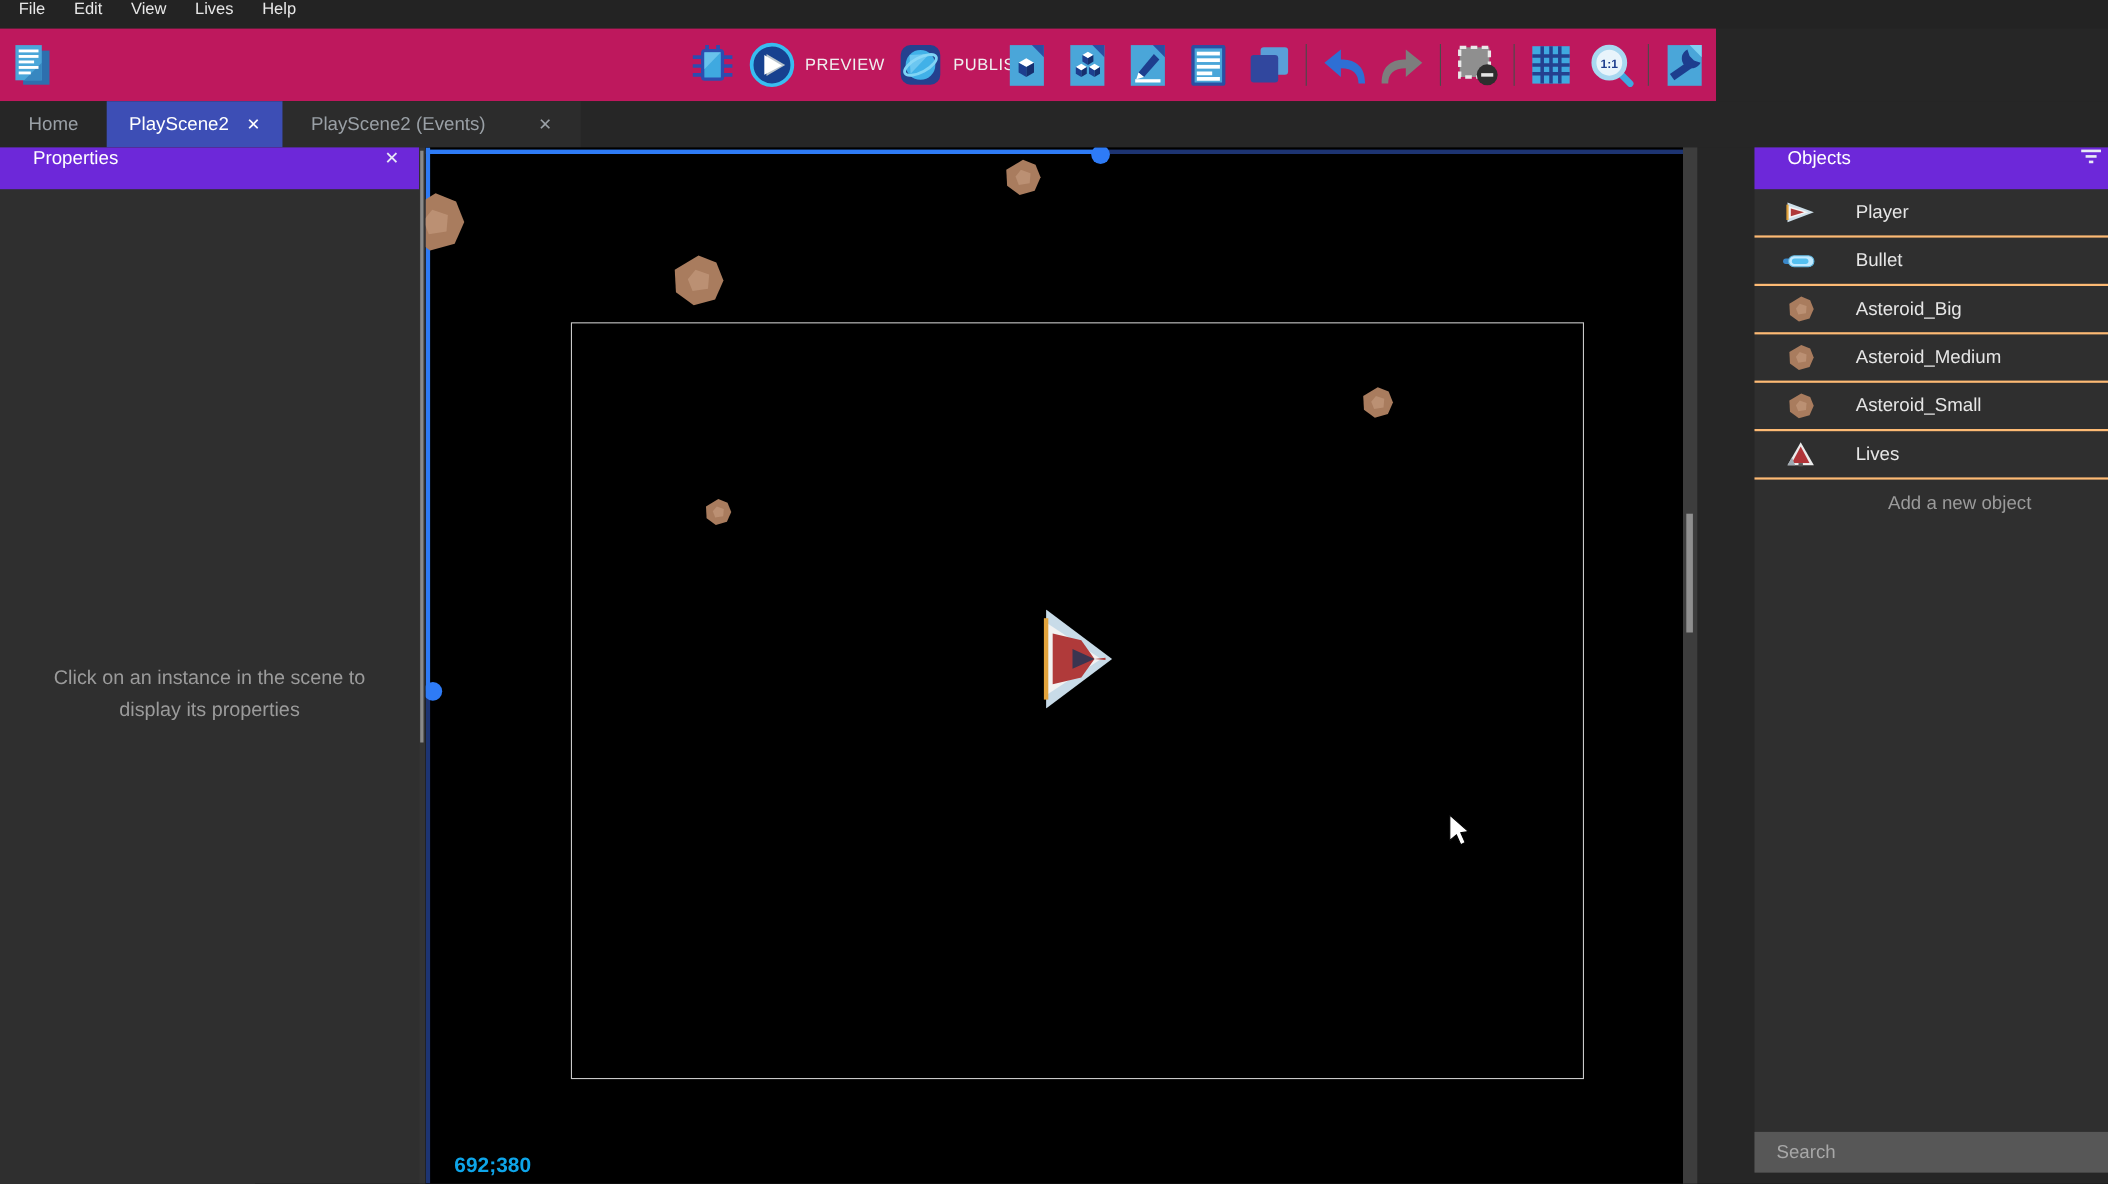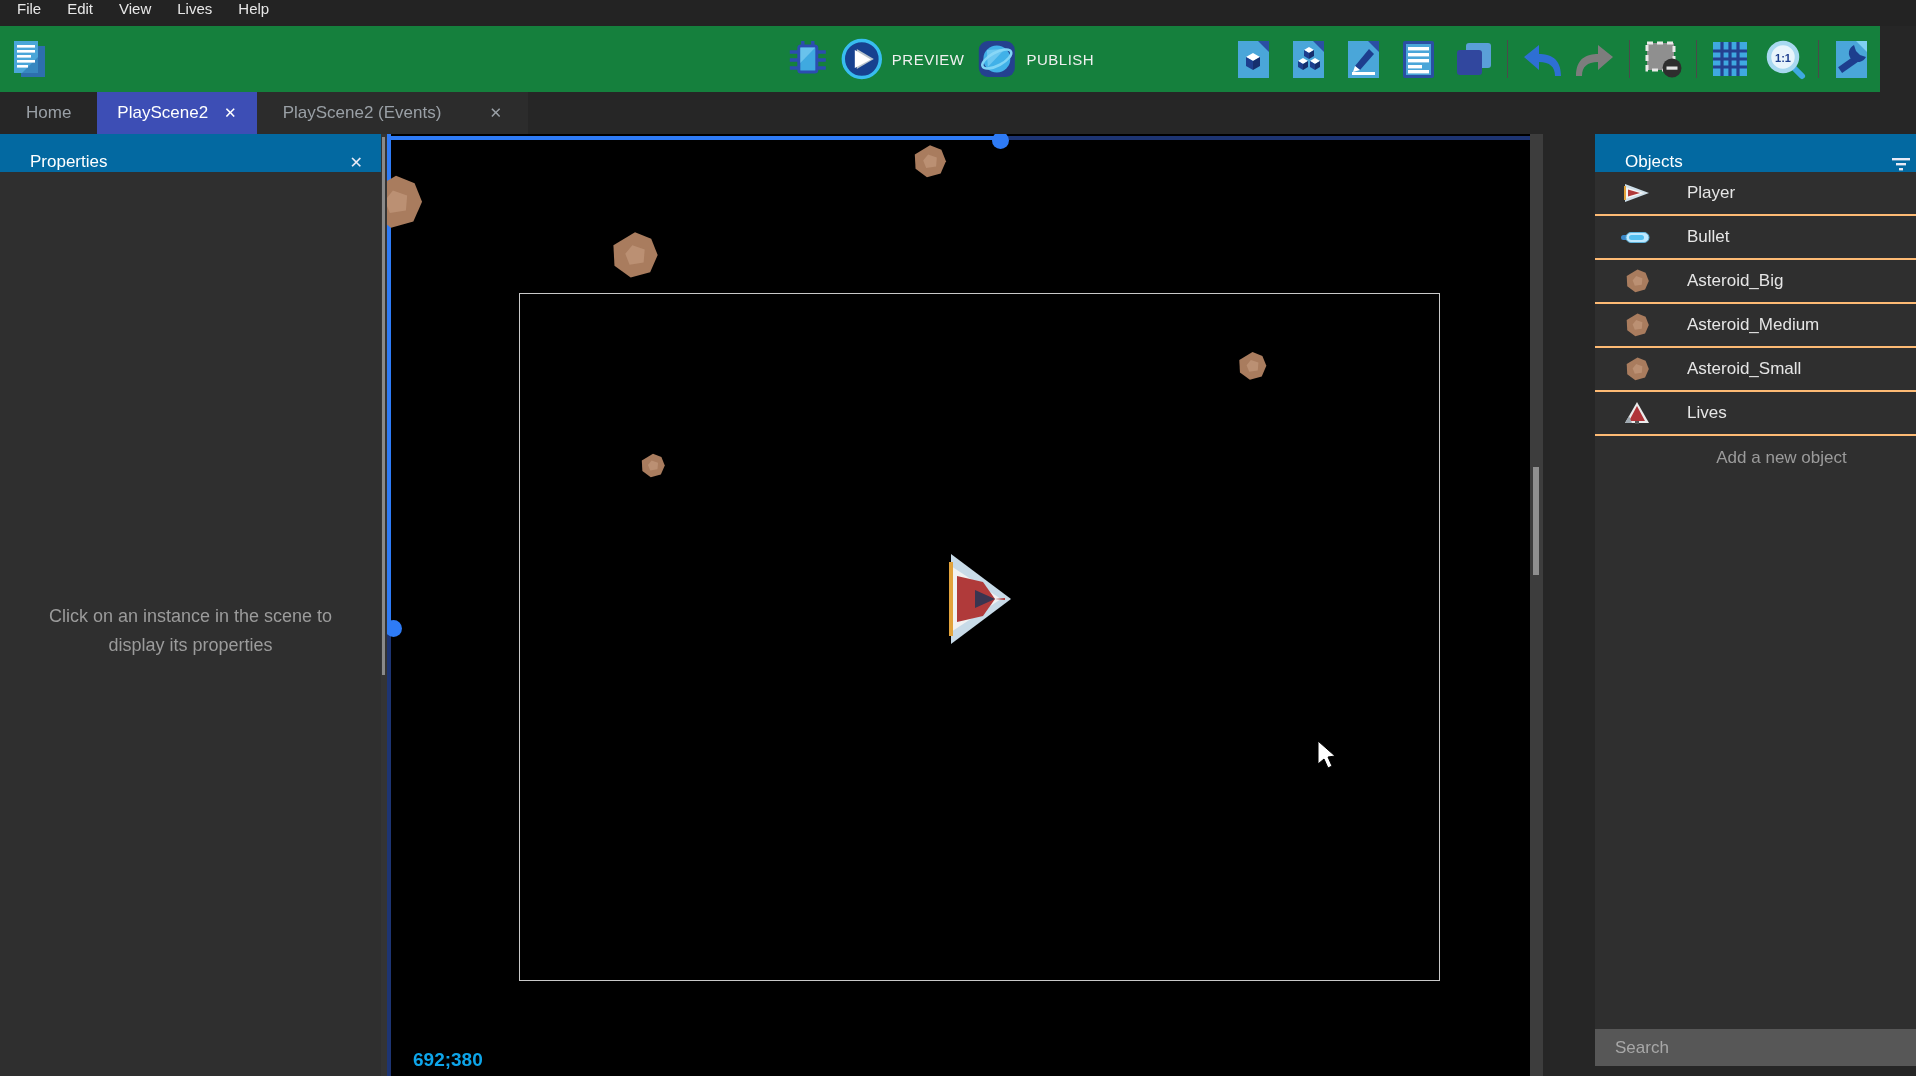--- a/index.html
+++ b/index.html
@@ -5,22 +5,22 @@
   * { margin:0; padding:0; box-sizing:border-box; }
   html,body { width:1916px; height:1076px; overflow:hidden; background:#262626;
     font-family:"Liberation Sans", sans-serif; -webkit-font-smoothing:antialiased; }
 
   
   .menubar { position:absolute; top:0; left:0; width:1916px; height:26px;
     background:#232323; display:flex; padding-left:4px; }
   .menubar span { color:#e8e8e8; font-size:15px; padding:0 13px; cursor:default; }
 
   
-  .toolbar { position:absolute; top:26px; left:0; width:1880px; height:66px;
-    background:#15803d; display:flex; align-items:center; }
+  .toolbar { position:absolute; top:26px; left:0; width:1560px; height:66px;
+    background:#be185d; display:flex; align-items:center; }
   .tb-left { position:absolute; left:8px; top:11px; }
   .tb-center { position:absolute; left:50%; transform:translateX(-50%); top:0; height:66px;
     display:flex; align-items:center; gap:10px; }
   .tb-right { position:absolute; right:6px; top:0; height:66px; display:flex; align-items:center; gap:11px; }
   .tb-btn { display:flex; align-items:center; gap:8px; cursor:pointer; }
   .tb-label { color:#f0f0f0; font-size:15px; letter-spacing:0.5px; }
   .tb-divider { width:1px; height:38px; background:#4a4a4a; }
   .icon44 { width:44px; height:44px; display:block; }
 
   
@@ -30,21 +30,21 @@
     color:#9aa0a6; cursor:pointer; gap:16px; }
   .tab.active { background:#3d4eb5; color:#ffffff; padding:0 20px; }
   .tab.closable { background:#2c2c2c;gap:48px; }
   .tab .x { font-size:15px; color:inherit; }
 
   
   .main { position:absolute; top:134px; left:0; width:1916px; height:942px; }
 
   
   .props { position:absolute; left:0; top:0; width:381px; height:942px; background:#2f2f2f; }
-  .panel-header { height:38px; background:#0369a1; display:flex; align-items:flex-end; position:relative; }
+  .panel-header { height:38px; background:#6d28d9; display:flex; align-items:flex-start; position:relative; }
   .panel-title { color:#ffffff; font-size:17px; margin-left:30px; }
   .panel-x { position:absolute; right:18px; color:#e8eaf6; font-size:16px; cursor:pointer; }
   .props-msg { position:absolute; top:468px; left:0; right:0; padding:0 42px;
     color:#9b9b9b; font-size:18px; text-align:center; line-height:1.6; }
 
   
   .gutter-left { position:absolute; left:381px; top:0; width:6px; height:942px; background:#343434; }
   .gutter-left .thumb { position:absolute; left:1px; top:3px; width:3px; height:538px; background:#8a8a8a; }
   .gutter-right { position:absolute; left:1530px; top:0; width:13px; height:942px; background:#3d3d3d; }
   .gutter-right .thumb { position:absolute; left:3px; top:333px; width:6px; height:108px; background:#8f8f8f; }

